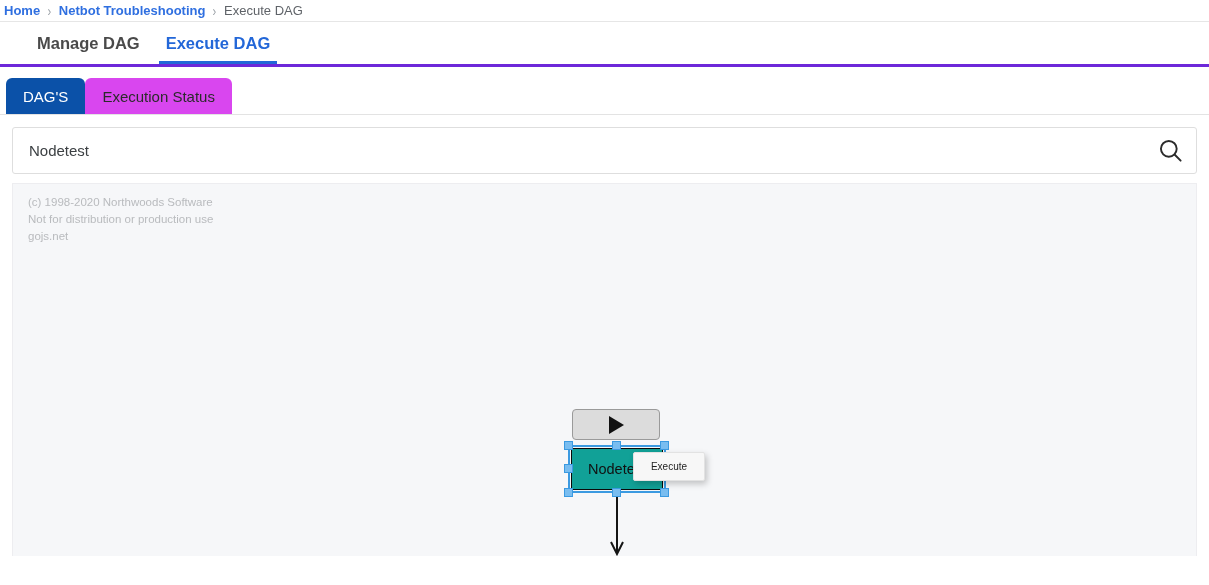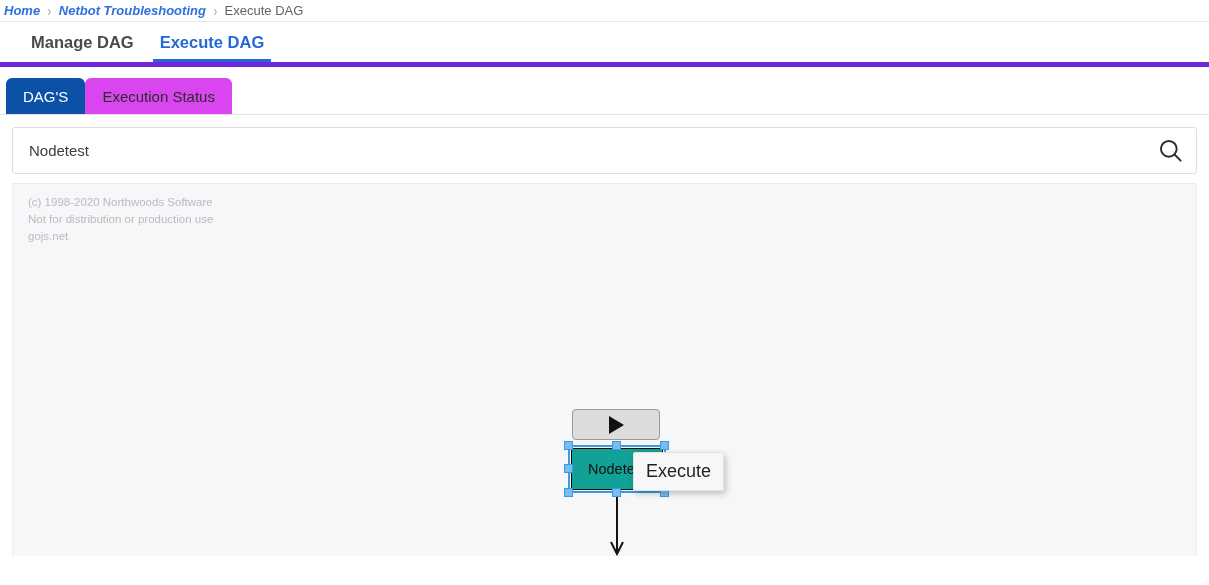--- a/index.html
+++ b/index.html
@@ -21,41 +21,40 @@
     padding: 0 0 0 4px;
     font-size: 13px;
     border-bottom: 1px solid #e6e6e6;
     background: #ffffff;
   }
   .crumb-link {
     color: #2f6fe0;
     font-weight: bold;
     white-space: nowrap;
     cursor: pointer;
-    font-style: italic;
   }
   .crumb-sep {
     color: #9aa0a6;
     font-size: 14px;
     margin: 0 7px;
     font-weight: normal;
     transform: scaleX(0.8);
   }
   .crumb-current {
     color: #5f6368;
     white-space: nowrap;
   }
 
   
   .primary-tabs {
     height: 45px;
     display: flex;
     align-items: stretch;
-    padding-left: 18px;
-    border-bottom: 5px solid #6d28d9;
+    padding-left: 24px;
+    border-bottom: 3px solid #6d28d9;
     background: #ffffff;
     text-align: center;
   }
   .ptab {
     display: flex;
     align-items: center;
     padding: 0 13px;
     font-size: 16.5px;
     font-weight: bold;
     color: #4a4a4a;
@@ -219,21 +218,21 @@
   .ctx-menu {
     position: absolute;
     left: 620px;
     top: 268px;
     min-width: 72px;
     padding: 8px 12px;
     background: #f7f7f7;
     border: 1px solid #e2e2e2;
     border-radius: 2px;
     box-shadow: 2px 3px 6px rgba(0,0,0,0.22);
-    font-size: 18px;
+    font-size: 10px;
     color: #1f1f1f;
     cursor: pointer;
     text-align: center;
   }
 </style>
 </head>
 <body>
 
 <div class="breadcrumb">
   <span class="crumb-link">Home</span>

